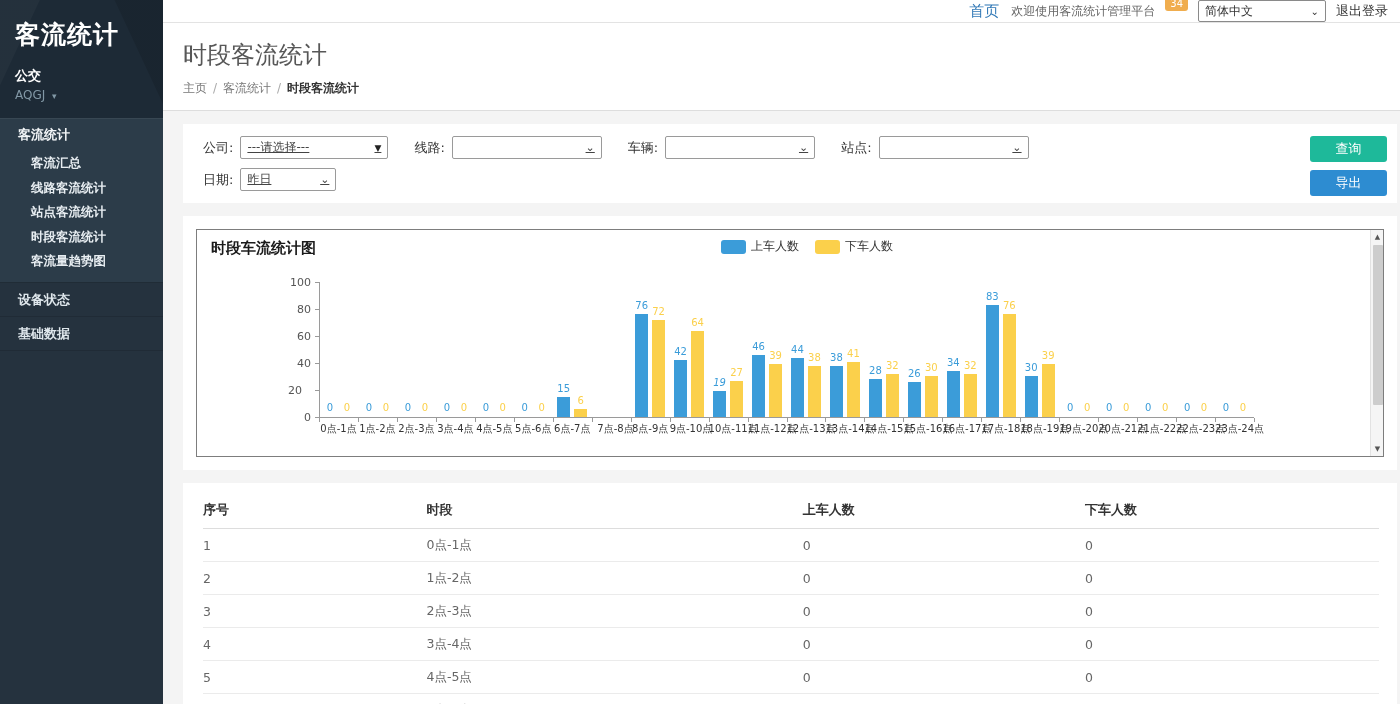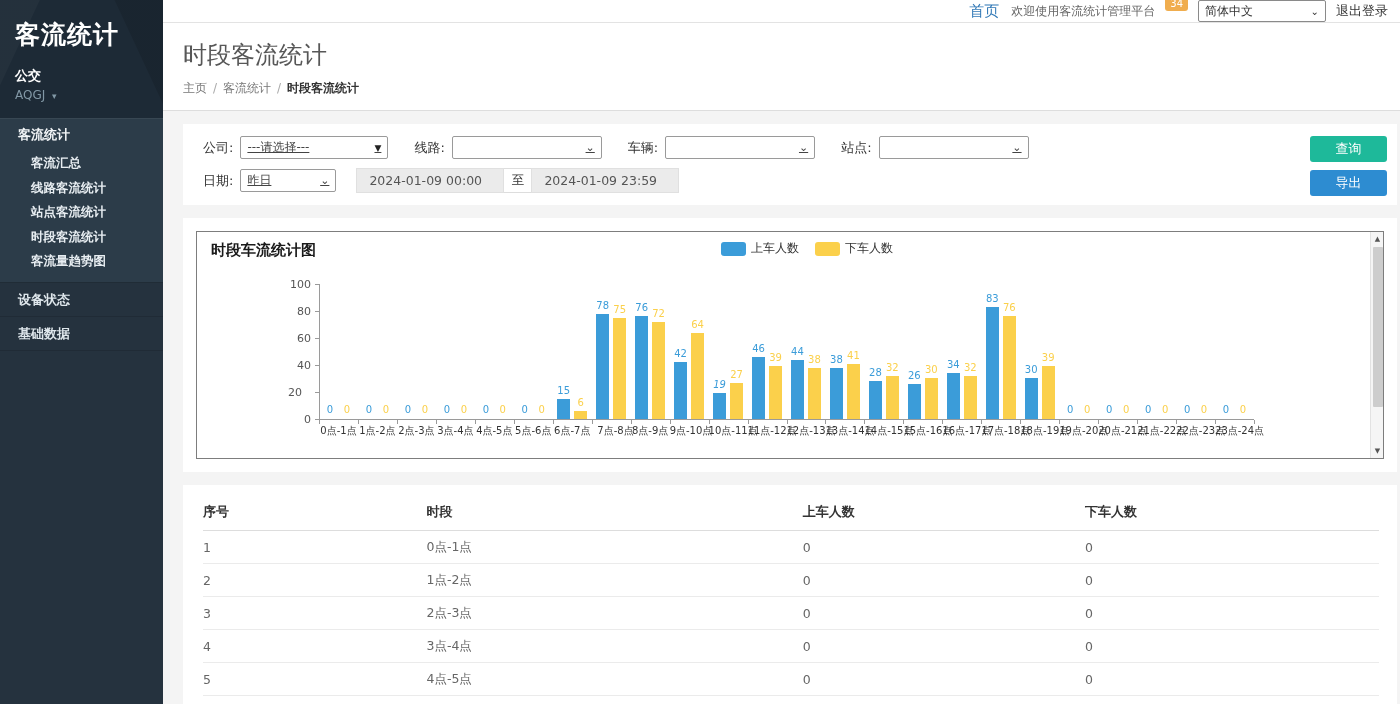--- a/index.html
+++ b/index.html
@@ -188,25 +188,20 @@
           <div class="combo generic">
             <span></span>
             <span class="chev">⌄</span>
           </div>
         </div>
         <div class="filter-row">
           <span class="f-label">日期:</span>
           <div class="combo date-preset">
             <span>昨日</span>
             <span class="chev">⌄</span>
-          </div>
-          <div class="date-group">
-            <div class="date-input">2024-01-09 00:00</div>
-            <div class="date-to">至</div>
-            <div class="date-input">2024-01-09 23:59</div>
           </div>
         </div>
         <button class="btn btn-search" id="btn-search" style="background: rgb(30, 185, 154);">查询</button>
         <button class="btn btn-export" id="btn-export" style="background: rgb(45, 140, 209);">导出</button>
       </section>
 
       <section class="chart-card">
         <div class="chart-panel">
           <div class="chart-title">时段车流统计图</div>
           <div class="legend" id="legend">
@@ -301,26 +296,20 @@
                 <div class="bar-label" style="left: 14.9792px; bottom: 4px; color: rgb(251, 208, 75);">0</div>
               </div>
               <div class="x-label" style="left: 194.792px; width: 38.9583px;">5点-6点</div>
               <div class="bar-group" style="left: 233.75px; width: 38.9583px;">
                 <div class="bar" style="left: 4.47917px; height: 20px; background: rgb(59, 156, 217);"></div>
                 <div class="bar-label" style="left: -2.02083px; bottom: 23px; color: rgb(59, 156, 217);">15</div>
                 <div class="bar" style="left: 21.4792px; height: 8px; background: rgb(251, 208, 75);"></div>
                 <div class="bar-label" style="left: 14.9792px; bottom: 11px; color: rgb(251, 208, 75);">6</div>
               </div>
               <div class="x-label" style="left: 233.75px; width: 38.9583px;">6点-7点</div>
-              <div class="bar-group" style="left: 272.708px; width: 38.9583px;">
-                <div class="bar" style="left: 4.47917px; height: 105px; background: rgb(59, 156, 217);"></div>
-                <div class="bar-label" style="left: -2.02083px; bottom: 108px; color: rgb(59, 156, 217);">78</div>
-                <div class="bar" style="left: 21.4792px; height: 101px; background: rgb(251, 208, 75);"></div>
-                <div class="bar-label" style="left: 14.9792px; bottom: 104px; color: rgb(251, 208, 75);">75</div>
-              </div>
               <div class="x-label" style="left: 277px; width: 38.9583px;">7点-8点</div>
               <div class="bar-group" style="left: 311.667px; width: 38.9583px;">
                 <div class="bar" style="left: 4.47917px; height: 103px; background: rgb(59, 156, 217);"></div>
                 <div class="bar-label" style="left: -2.02083px; bottom: 106px; color: rgb(59, 156, 217);">76</div>
                 <div class="bar" style="left: 21.4792px; height: 97px; background: rgb(251, 208, 75);"></div>
                 <div class="bar-label" style="left: 14.9792px; bottom: 100px; color: rgb(251, 208, 75);">72</div>
               </div>
               <div class="x-label" style="left: 311.667px; width: 38.9583px;">8点-9点</div>
               <div class="bar-group" style="left: 350.625px; width: 38.9583px;">
                 <div class="bar" style="left: 4.47917px; height: 57px; background: rgb(59, 156, 217);"></div>

